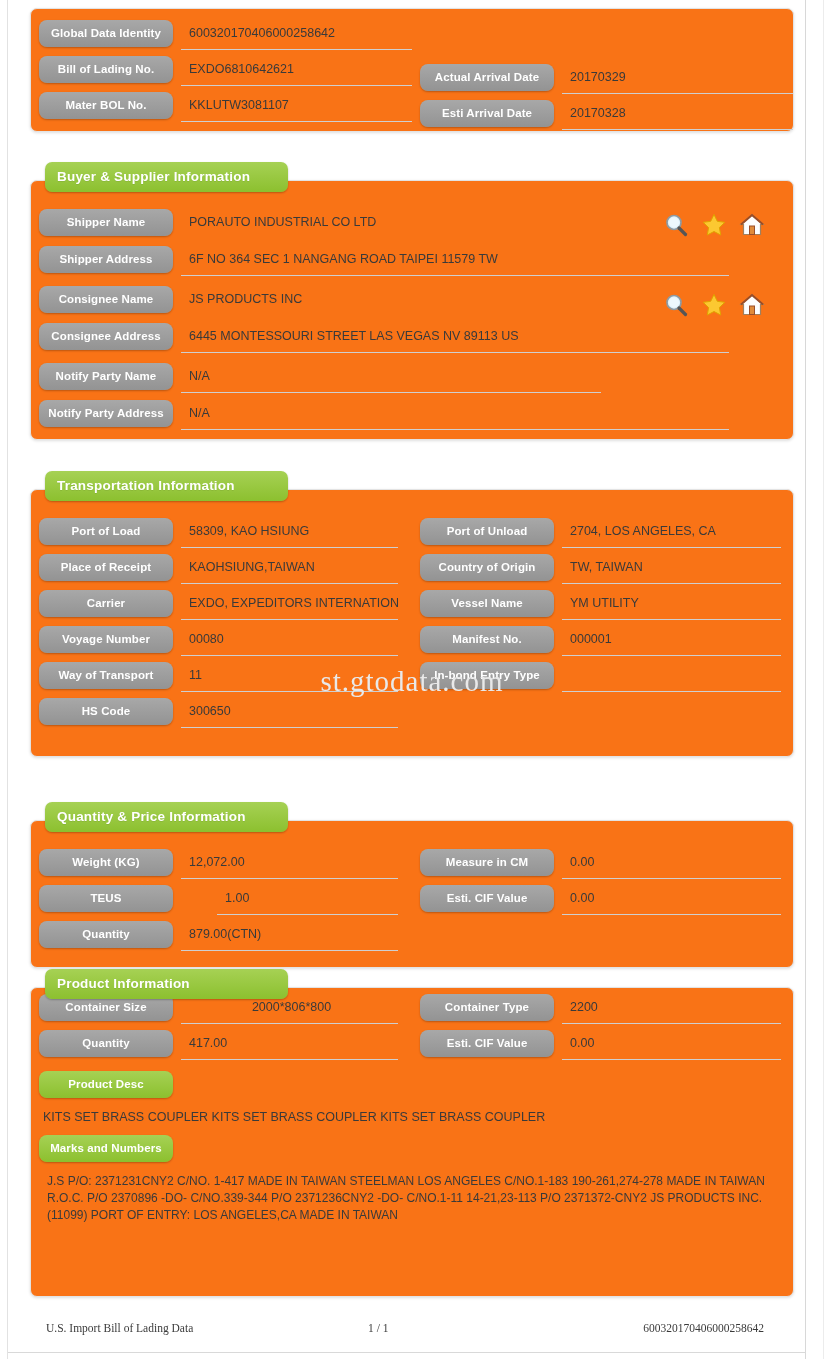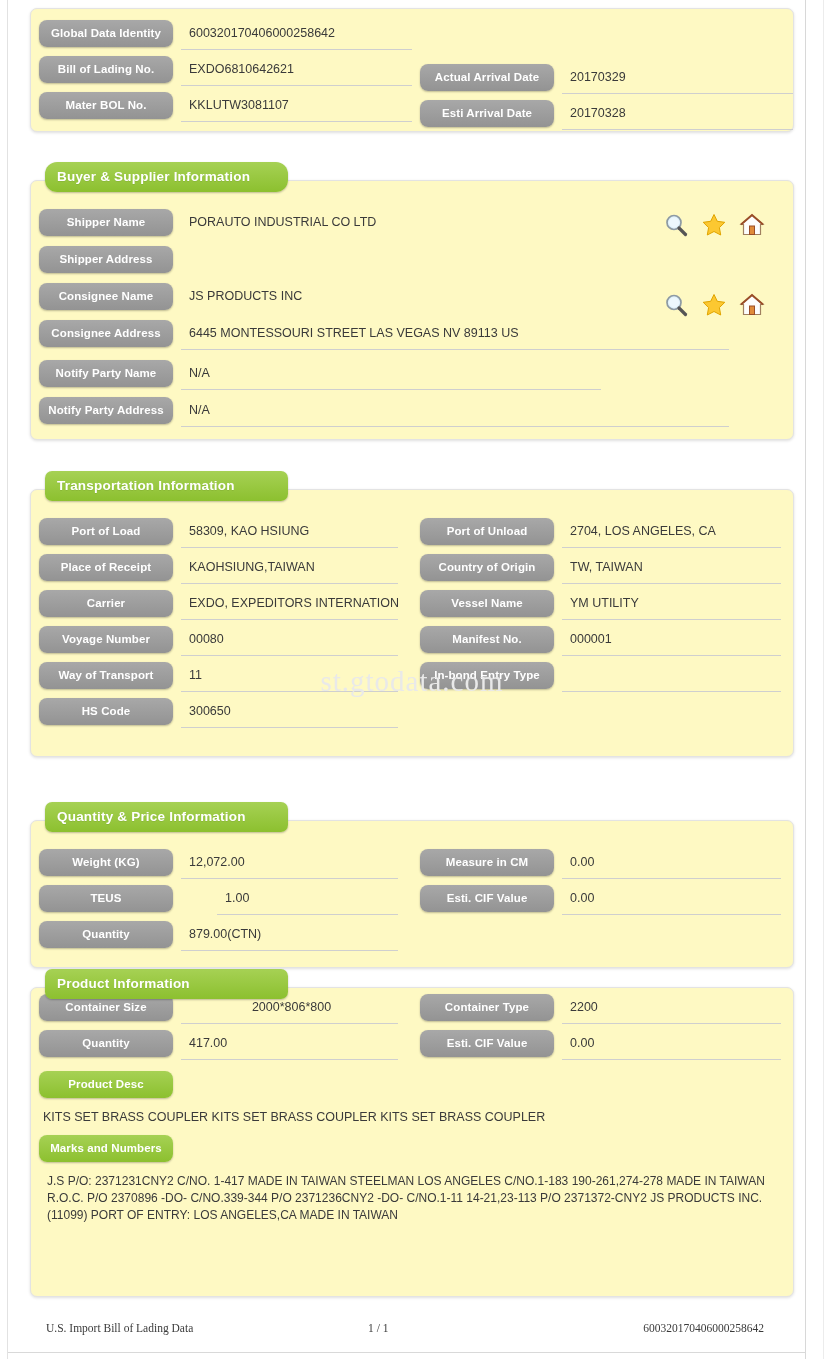--- a/index.html
+++ b/index.html
@@ -39,21 +39,21 @@
   .sheet {
     position: absolute;
     left: 30px;
     top: 0;
     width: 764px;
   }
 
   
   .card {
     position: relative;
-    background: #fef9c3;
+    background: #f97316;
     border: 1px solid #e3e3e3;
     border-radius: 7px;
     box-shadow: 0 1px 3px rgba(0,0,0,0.13);
     box-sizing: border-box;
   }
   .card + .card { margin-top: 0; }
 
   .section-title {
     position: absolute;
     left: 14px;
@@ -211,29 +211,30 @@
         </div>
         <div class="row" style="margin-top:6px;">
           <div class="lbl">Esti Arrival Date</div>
           <div class="val">20170328</div>
         </div>
       </div>
     </div>
   </div>
 
   <div class="card" style="position:absolute; left:0; top:180px; width:764px; height:260px;">
-    <div class="section-title" style="width:243px;border-radius:12px;">Buyer &amp; Supplier Information</div>
+    <div class="section-title" style="width:243px;">Buyer &amp; Supplier Information</div>
 
     <div class="rows" style="padding-top:28px;">
       <div class="row">
         <div class="lbl">Shipper Name</div>
         <div class="val noline">PORAUTO INDUSTRIAL CO LTD</div>
       </div>
       <div class="row" style="margin-top:7px;">
         <div class="lbl">Shipper Address</div>
+        <div class="val" style="margin-right:64px;">6F NO 364 SEC 1 NANGANG ROAD TAIPEI 11579 TW</div>
       </div>
       <div class="row" style="margin-top:10px;">
         <div class="lbl">Consignee Name</div>
         <div class="val noline">JS PRODUCTS INC</div>
       </div>
       <div class="row" style="margin-top:7px;">
         <div class="lbl">Consignee Address</div>
         <div class="val" style="margin-right:64px;">6445 MONTESSOURI STREET LAS VEGAS NV 89113 US</div>
       </div>
       <div class="row" style="margin-top:10px;">

